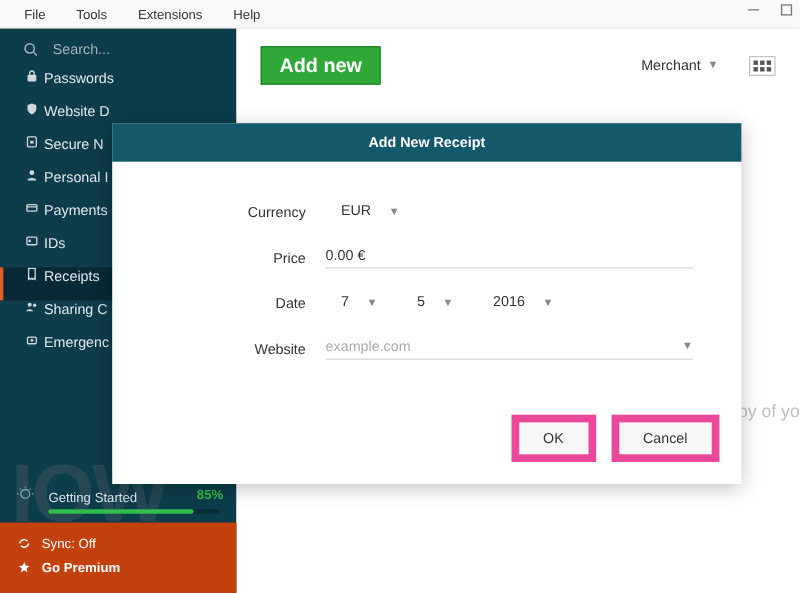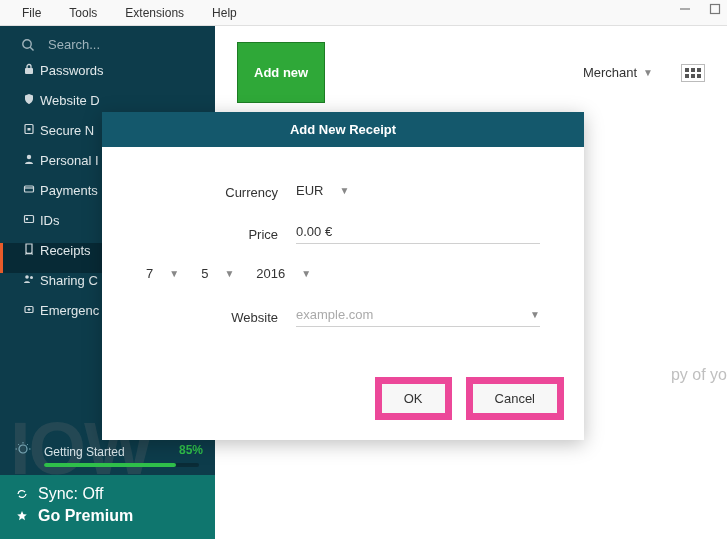--- a/index.html
+++ b/index.html
@@ -18,42 +18,42 @@
 .nav-item.active { background: #072a36; border-left: 3px solid #e85b2a; padding-left: 15px; }
 .nav-item .icn { width: 22px; display: flex; justify-content: center; color: #cfd8dc; }
 
 .bottom { position: absolute; bottom: 0; left: 0; right: 0; }
 .watermark { position: absolute; left: 10px; bottom: 48px; font-size: 74px; font-weight: 700; color: rgba(120,120,120,0.22); letter-spacing: -2px; pointer-events: none; z-index: 0; }
 .gs { padding: 10px 16px 8px 44px; font-size: 12px; color: #d7e3e7; position: relative; z-index: 1; }
 .gs-bulb { position: absolute; left: 14px; top: 6px; color: #7aa8b6; }
 .gs-bar { height: 4px; background: #0a2c37; border-radius: 2px; margin-top: 4px; position: relative; }
 .gs-fill { height: 100%; width: 85%; background: #2fbf4a; border-radius: 2px; }
 .gs-pct { position: absolute; right: 12px; top: 8px; color: #2fbf4a; font-size: 12px; font-weight: 600; }
-.premium { background: #0f766e; color: #fff; padding: 8px 16px 12px 16px; font-size: 16px; position: relative; z-index: 1; }
+.premium { background: #c2410c; color: #fff; padding: 8px 16px 12px 16px; font-size: 12px; position: relative; z-index: 1; }
 .premium .row { display: flex; align-items: center; height: 22px; }
 .premium .row .icn { width: 22px; }
 
 .main { flex: 1; background: #fff; position: relative; }
 .topbar { display: flex; align-items: center; padding: 16px 22px; }
-.addnew { background: #2fa838; color: #fff; border: 1px solid #1d7c24; padding: 22px 16px; font-size: 13px; font-weight: 600; cursor: pointer; }
+.addnew { background: #2fa838; color: #fff; border: 1px solid #1d7c24; padding: 6px 16px; font-size: 18px; font-weight: 600; cursor: pointer; }
 .spacer { flex: 1; }
 .sort { font-size: 13px; color: #333; display: flex; align-items: center; gap: 6px; margin-right: 28px; }
 .grid-icn { display: grid; grid-template-columns: repeat(3, 4px); grid-template-rows: repeat(2, 4px); gap: 2px; padding: 3px; border: 1px solid #bbb; }
 .grid-icn span { background: #555; }
 
 .truncated-hint { position: absolute; right: 0; top: 340px; color: #bfbfbf; font-size: 16px; }
 
-.modal { position: absolute; left: 102px; top: 112px; width: 482px; background: #fff; box-shadow: 0 4px 18px rgba(0,0,0,0.25); z-index: 50; }
+.modal { position: absolute; left: 102px; top: 112px; width: 572px; background: #fff; box-shadow: 0 4px 18px rgba(0,0,0,0.25); z-index: 50; }
 .modal-head { background: #14586c; color: #fff; text-align: center; font-size: 13px; font-weight: 600; padding: 10px 0; }
 .modal-body { padding: 36px 44px 10px 44px; }
 .frow { display: flex; align-items: center; margin-bottom: 22px; font-size: 13px; }
 .flabel { width: 150px; text-align: right; padding-right: 18px; color: #333; }
 .fval { flex: 1; display: flex; align-items: center; gap: 28px; border-bottom: 1px solid #d0d0d0; padding-bottom: 4px; color: #333; }
 .fval.noborder { border-bottom: none; }
-.sel { display: flex; align-items: center; gap: 16px; }
+.sel { display: flex; align-items: flex-end; gap: 16px; margin-left: 14px; }
 .caret { color: #888; font-size: 10px; }
 .placeholder { color: #aaa; }
 .modal-foot { display: flex; justify-content: flex-end; gap: 14px; padding: 18px 20px 20px 20px; }
 .btn { border: 7px solid #ec4899; background: #f7f7f7; padding: 7px 22px; font-size: 13px; color: #333; cursor: pointer; }
 
 svg { display: block; }
 </style>
 </head>
 <body>
 
@@ -244,20 +244,21 @@
         </div>
       </div>
     </div>
     <div class="frow">
       <div class="flabel">Price</div>
       <div class="fval">
         <span>0.00 €</span>
       </div>
     </div>
     <div class="frow">
+      <div class="flabel">Date</div>
       <div class="fval noborder" style="gap:22px">
         <div class="sel">
             <span>7</span>
             <span class="caret">▼</span>
           </div>
         <div class="sel">
             <span>5</span>
             <span class="caret">▼</span>
           </div>
         <div class="sel">

